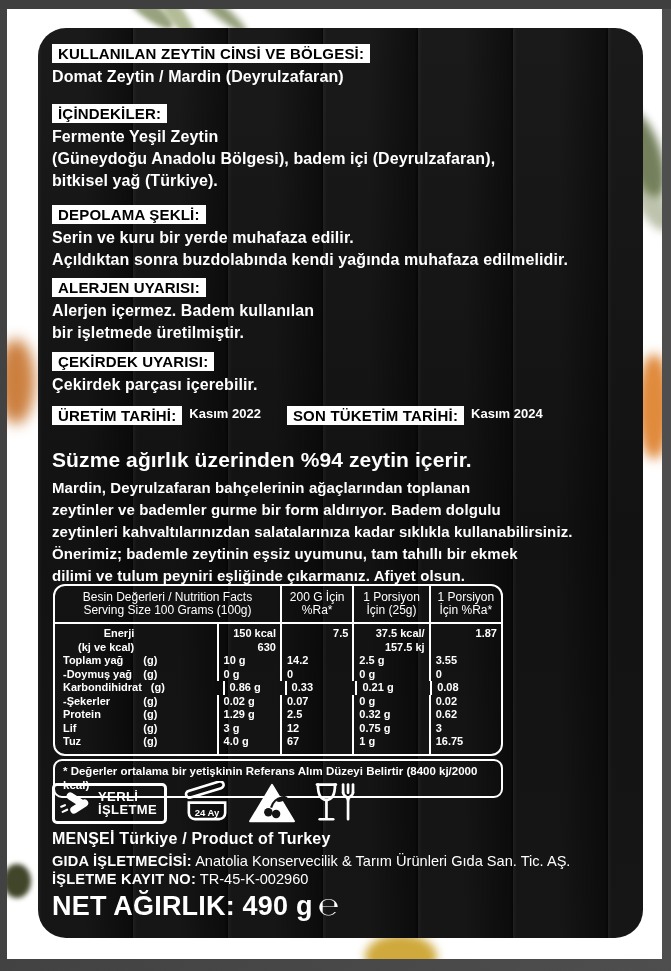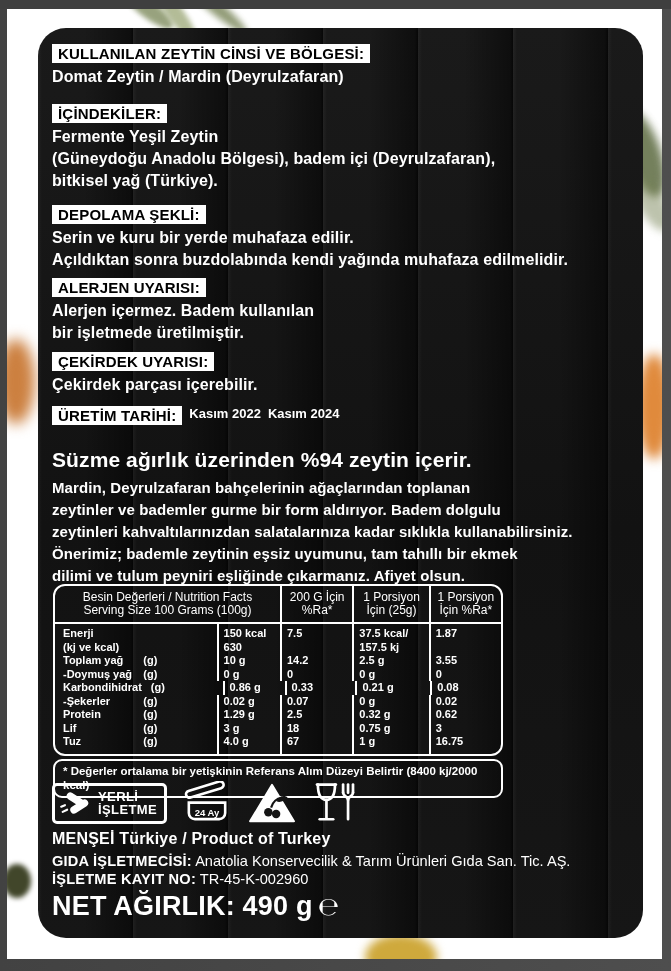--- a/index.html
+++ b/index.html
@@ -50,21 +50,21 @@
   .ntable { position:absolute; left:15px; top:556px; width:450px; color:#fff; }
   .tbox { border:2px solid #fff; border-radius:12px; overflow:hidden; }
   .thead { display:grid; grid-template-columns:227fr 73fr 77fr 73fr; border-bottom:2px solid #fff;
            text-align:center; font-size:12px; font-weight:400; line-height:13px; }
   .thead .hc { padding:5px 2px; }
   .bl { border-left:2px solid #fff; }
   .trow { display:grid; grid-template-columns:84fr 79fr 64fr 73fr 77fr 73fr;
           font-size:11px; font-weight:700; line-height:13.5px; }
   .trow .c { padding:0 4px 0 5px; }
   .trow .name { padding-left:8px; white-space:nowrap; }
-  .trow.first .c { padding-top:3px; }
+  .trow.first .c { padding-top:3px;text-align:right; }
   .trow.last .c { padding-bottom:5px; }
   .tfoot { margin-top:3px; border:2px solid #fff; border-radius:9px; font-size:11.5px; font-weight:700;
            padding:3px 8px 4px; line-height:14px; }
 
   
   .icons { position:absolute; left:14px; top:752px; display:flex; align-items:center; gap:14px; height:46px; }
   .yerli { display:flex; align-items:center; gap:5px; border:3px solid #fff; border-radius:5px;
            padding:2px 7px 2px 4px; height:41px; }
   .yerli .txt { font-size:13px; font-weight:800; line-height:13.5px; letter-spacing:.4px; }
   .icon svg { display:block; }
@@ -119,20 +119,21 @@
       </div>
 
       <div class="blk" style="top:324px">
         <span class="chip">ÇEKİRDEK UYARISI:</span>
         <div class="tline">Çekirdek parçası içerebilir.</div>
       </div>
 
       <div class="blk dates" style="top:378px">
         <span class="chip">ÜRETİM TARİHİ:</span>
         <span class="dval">Kasım 2022</span>
+        <span class="chip dgap">SON TÜKETİM TARİHİ:</span>
         <span class="dval">Kasım 2024</span>
       </div>
 
       <div class="blk claim" style="top:420px">Süzme ağırlık üzerinden %94 zeytin içerir.</div>
 
       <div class="blk para" style="top:449px">
         <div class="tline">Mardin, Deyrulzafaran bahçelerinin ağaçlarından toplanan</div>
         <div class="tline">zeytinler ve bademler gurme bir form aldırıyor. Badem dolgulu</div>
         <div class="tline">zeytinleri kahvaltılarınızdan salatalarınıza kadar sıklıkla kullanabilirsiniz.</div>
         <div class="tline">Önerimiz; bademle zeytinin eşsiz uyumunu, tam tahıllı bir ekmek</div>
@@ -220,21 +221,21 @@
             <div class="c bl">1.29 g</div>
             <div class="c bl">2.5</div>
             <div class="c bl">0.32 g</div>
             <div class="c bl">0.62</div>
           </div>
 
           <div class="trow">
             <div class="c name">Lif</div>
             <div class="c">(g)</div>
             <div class="c bl">3 g</div>
-            <div class="c bl">18</div>
+            <div class="c bl">12</div>
             <div class="c bl">0.75 g</div>
             <div class="c bl">3</div>
           </div>
 
           <div class="trow last">
             <div class="c name">Tuz</div>
             <div class="c">(g)</div>
             <div class="c bl">4.0 g</div>
             <div class="c bl">67</div>
             <div class="c bl">1 g</div>

